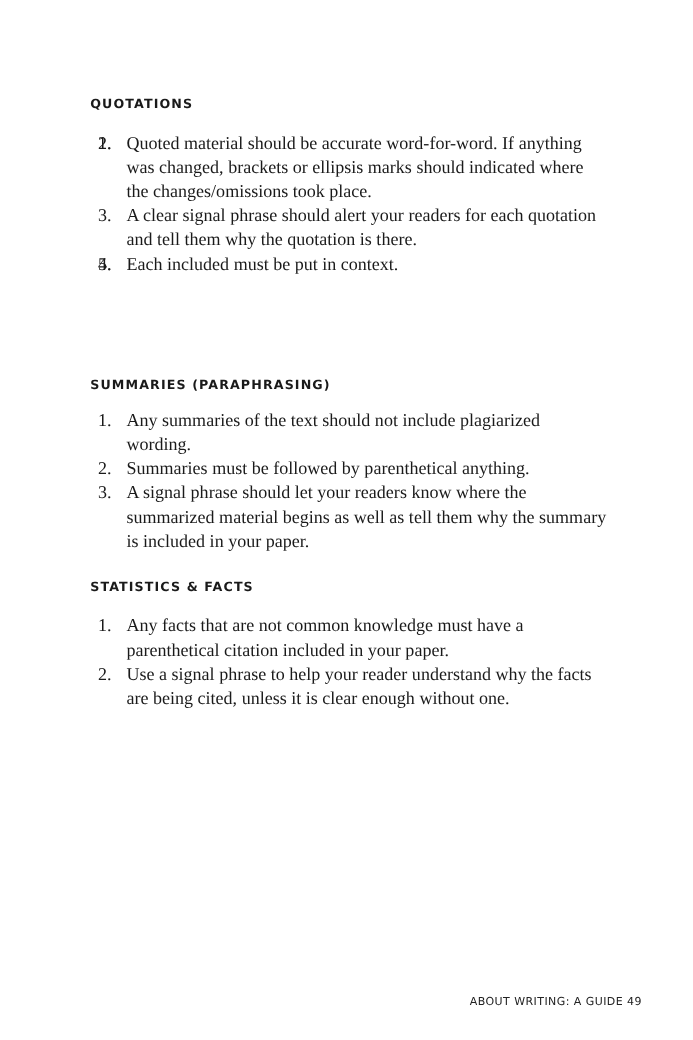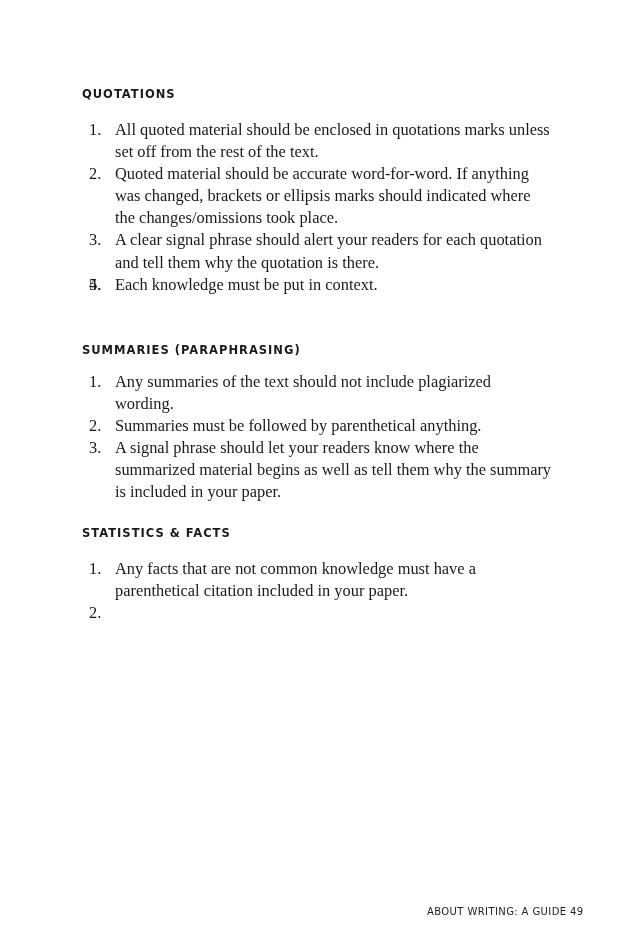--- a/index.html
+++ b/index.html
@@ -25,38 +25,38 @@
       letter-spacing: 0.4px; color: #222; white-space: nowrap; margin-left: 27px;
     }
   </style>
 </head>
 <body>
 
 <div class="page">
 
   <h3 class="heading" style="top:87px;">QUOTATIONS</h3>
   <ol style="top:119px;">
-    <li><span class="num">1.</span><span>All quoted material should be enclosed in quotations marks unless set off from the rest of the text.</span></li>
+    <li><span class="num">1.</span></li>
     <li><span class="num">2.</span><span>Quoted material should be accurate word-for-word. If anything was changed, brackets or ellipsis marks should indicated where the changes/omissions took place.</span></li>
     <li><span class="num">3.</span><span>A clear signal phrase should alert your readers for each quotation and tell them why the quotation is there.</span></li>
     <li><span class="num">4.</span></li>
-    <li><span class="num">5.</span><span>Each knowledge must be put in context.</span></li>
+    <li><span class="num">5.</span><span>Each included must be put in context.</span></li>
   </ol>
 
   <h3 class="heading" style="top:343px;">SUMMARIES (PARAPHRASING)</h3>
   <ol style="top:371px;">
     <li><span class="num">1.</span><span>Any summaries of the text should not include plagiarized wording.</span></li>
     <li><span class="num">2.</span><span>Summaries must be followed by parenthetical anything.</span></li>
     <li><span class="num">3.</span><span>A signal phrase should let your readers know where the summarized material begins as well as tell them why the summary is included in your paper.</span></li>
   </ol>
 
   <h3 class="heading" style="top:526px;text-align:center;">STATISTICS &amp; FACTS</h3>
   <ol style="top:558px;">
     <li><span class="num">1.</span><span>Any facts that are not common knowledge must have a parenthetical citation included in your paper.</span></li>
-    <li><span class="num">2.</span></li>
+    <li><span class="num">2.</span><span>Use a signal phrase to help your reader understand why the facts are being cited, unless it is clear enough without one.</span></li>
   </ol>
 
   <div class="footer">
     <span>ABOUT WRITING: A GUIDE</span>
     <span>49</span>
   </div>
 
 </div>
 
 </body></html>

